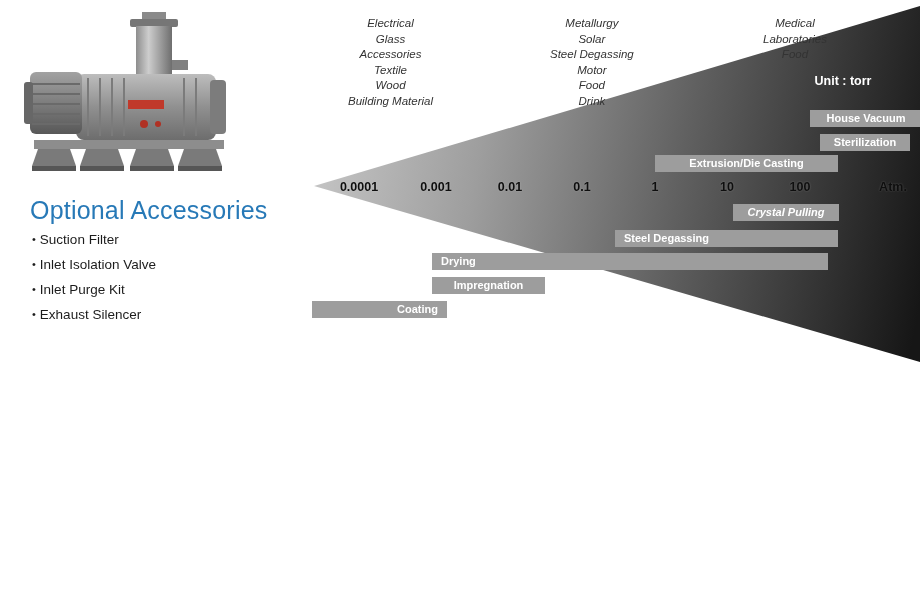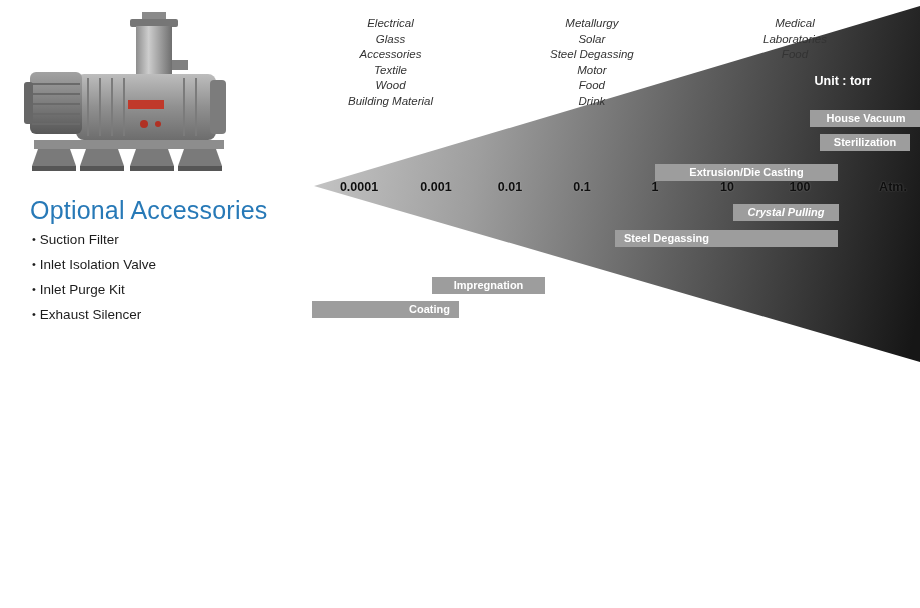--- a/index.html
+++ b/index.html
@@ -165,20 +165,21 @@
     <span class="tick" style="left:136px">0.001</span>
     <span class="tick" style="left:210px">0.01</span>
     <span class="tick" style="left:282px">0.1</span>
     <span class="tick" style="left:355px">1</span>
     <span class="tick" style="left:427px">10</span>
     <span class="tick" style="left:500px">100</span>
     <span class="tick" style="left:593px">Atm.</span>
 
     <div class="bar" style="left:510px; top:110px; width:112px;">House Vacuum</div>
     <div class="bar" style="left:520px; top:134px; width:90px;text-align:center;">Sterilization</div>
-    <div class="bar" style="left:355px; top:164px; width:183px;">Extrusion/Die Casting</div>
+    <div class="bar" style="left:355px; top:155px; width:183px;">Extrusion/Die Casting</div>
     <div class="bar" style="left:433px; top:204px; width:106px;font-style:italic;">Crystal Pulling</div>
     <div class="bar t-left" style="left:315px; top:230px; width:223px;">Steel Degassing</div>
+    <div class="bar t-left" style="left:132px; top:253px; width:396px;">Drying</div>
     <div class="bar" style="left:132px; top:277px; width:113px;">Impregnation</div>
-    <div class="bar t-right" style="left:12px; top:301px; width:147px;">Coating</div>
+    <div class="bar t-right" style="left:12px; top:301px; width:135px;">Coating</div>
 
   </div>
 </div>
 
 </body></html>

